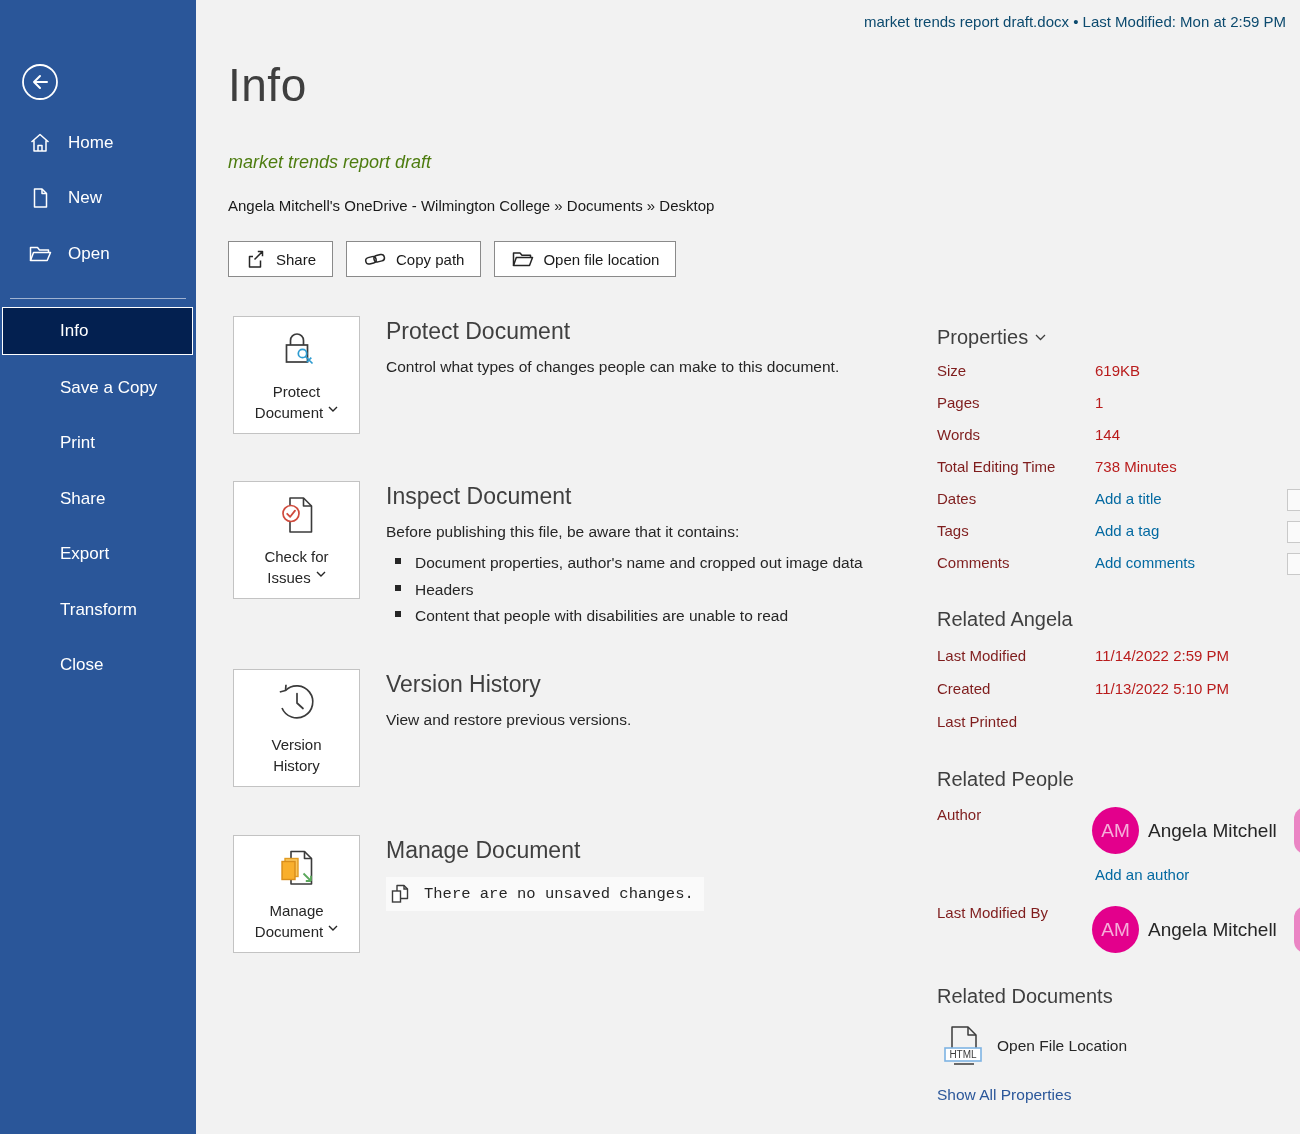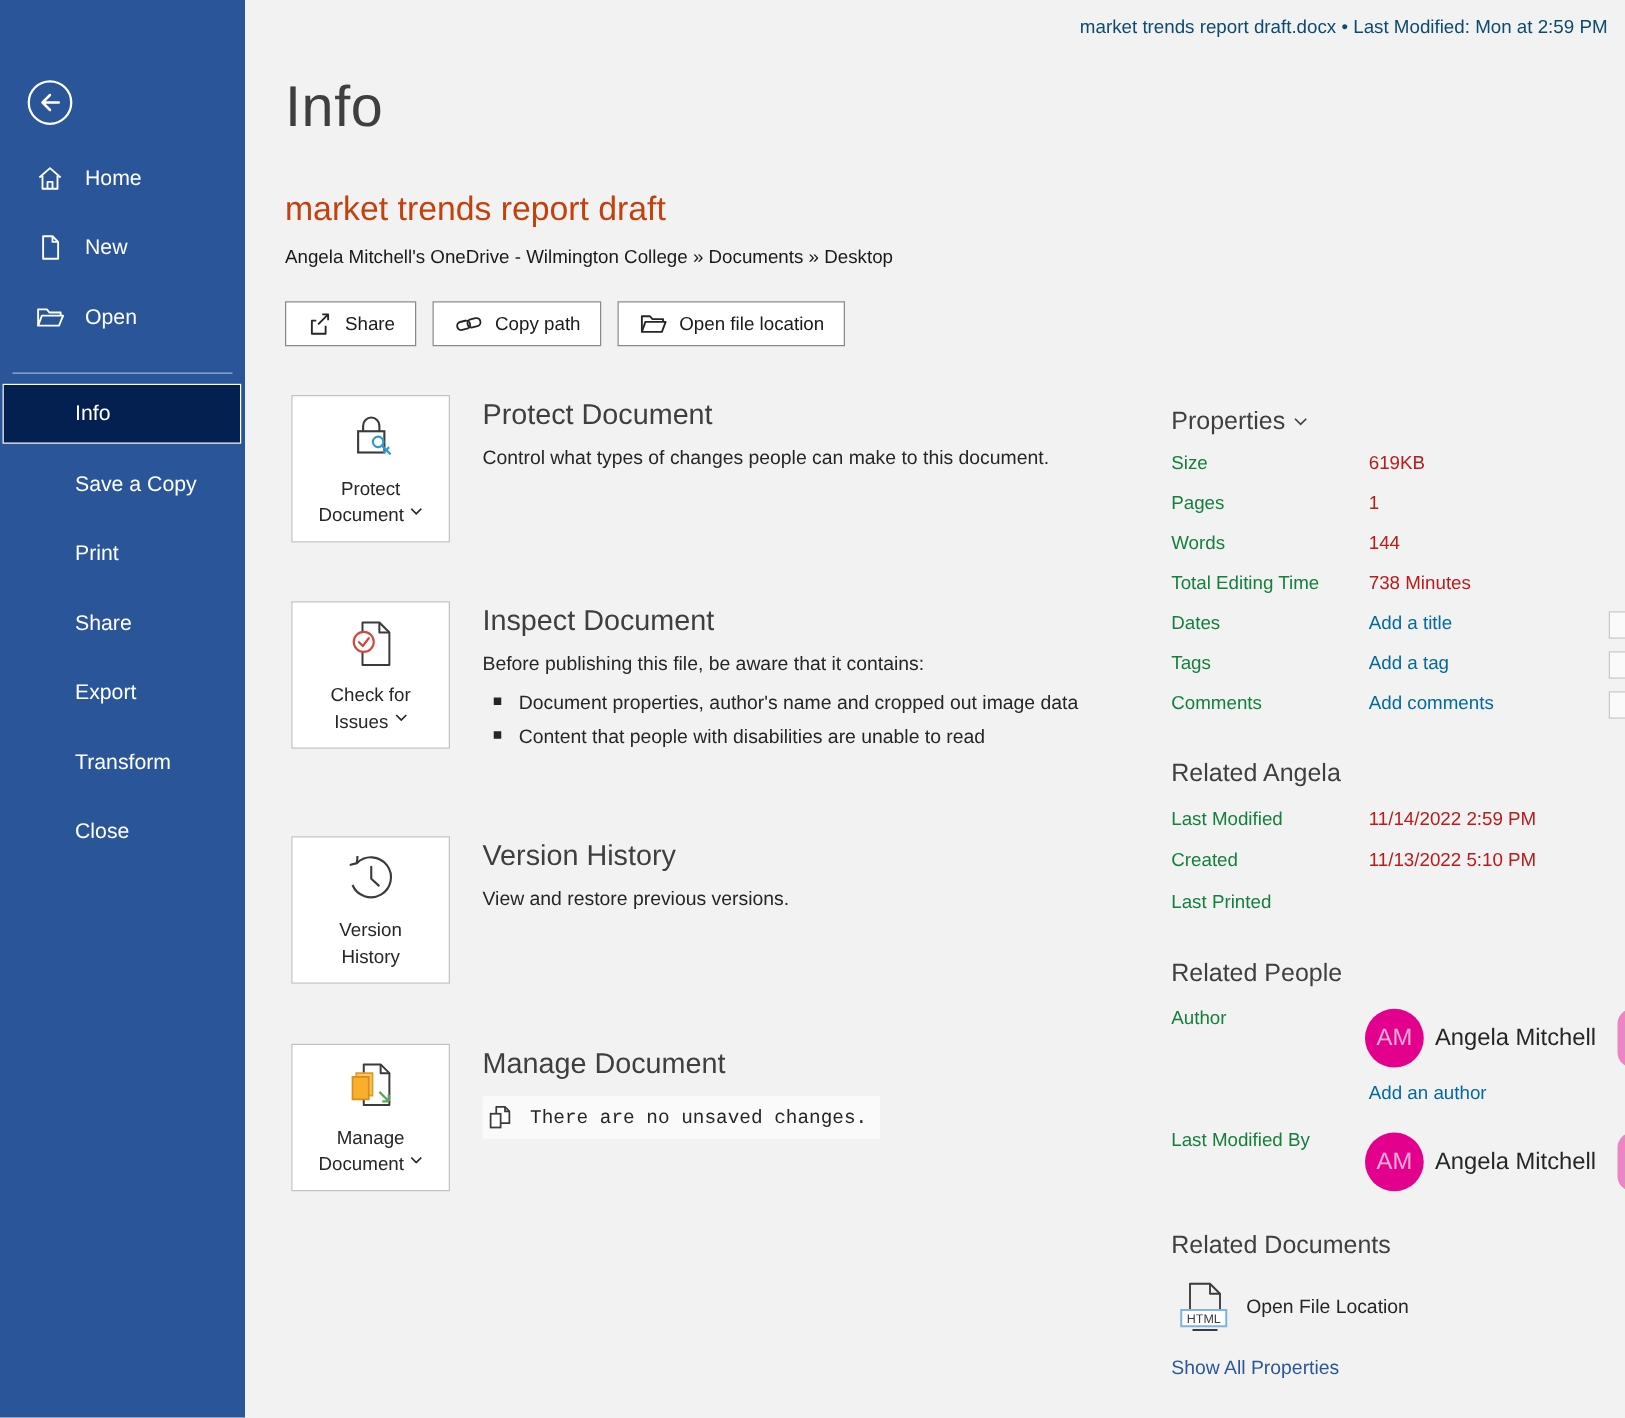--- a/index.html
+++ b/index.html
@@ -17,40 +17,40 @@
   .sti-0 { top:126px; } .sti-1 { top:181px; } .sti-2 { top:237px; }
   .side-divider { position:absolute; left:10px; top:298px; width:176px; height:1px; background:rgba(255,255,255,.55); }
   .side-menu-item { position:absolute; left:0; width:196px; height:34px; display:flex; align-items:center; padding-left:60px; font-size:17px; cursor:pointer; }
   .smi-sel { left:2px; top:307px; width:191px; height:48px; background:#032050; border:1.5px solid #fff; padding-left:57px; }
   .smi-1 { top:371px; } .smi-2 { top:426px; } .smi-3 { top:482px; }
   .smi-4 { top:537px; } .smi-5 { top:593px; } .smi-6 { top:648px; }
   
   .main { position:absolute; left:196px; top:0; width:1104px; height:1134px; overflow:hidden; }
   .header-right { position:absolute; top:13px; right:14px; font-size:15px; color:#0c4a6e; }
   .page-title { position:absolute; left:32px; top:58px; font-size:46px; font-weight:200; color:#3f3f3f; letter-spacing:.5px; }
-  .doc-title  { position:absolute; left:32px; top:152px; font-size:27px; font-weight:400; color:#c2410c; }
+  .doc-title  { position:absolute; left:32px; top:152px; font-size:18px; font-weight:400; color:#4d7c0f;font-style:italic; }
   .breadcrumb { position:absolute; left:32px; top:197px; font-size:15px; color:#1a1a1a; }
   .actions { position:absolute; left:32px; top:241px; display:flex; gap:13px; }
   .action-btn { height:36px; background:#fff; border:1px solid #8a8a8a; display:inline-flex; align-items:center; gap:9px; padding:0 16px; font-size:15px; color:#1a1a1a; cursor:pointer; }
   
   .section { position:absolute; left:37px; display:flex; }
   .sec-protect { top:316px; } .sec-inspect { top:481px; } .sec-version { top:669px; } .sec-manage { top:835px; }
   .tile { width:127px; height:118px; background:#fff; border:1px solid #c3c3c3; display:flex; flex-direction:column; align-items:center; justify-content:center; font-size:15px; color:#262626; cursor:pointer; text-align:center; }
   .tile svg { margin-bottom:8px; }
   .tile-line { line-height:21px; display:flex; align-items:center; gap:5px; }
   .sec-text { margin-left:26px; padding-top:2px; max-width:560px; }
   .sec-text h2 { font-size:23px; font-weight:300; color:#3f3f3f; margin-bottom:13px; }
   .sec-text p { font-size:15.5px; color:#262626; }
   .bullets { margin-top:9px; }
   .bullet-row { display:flex; align-items:baseline; font-size:15.5px; line-height:26.5px; }
   .sq { width:6px; height:6px; background:#262626; flex:0 0 6px; margin:0 14px 0 9px; position:relative; top:-2px; align-self:center; }
   .status-row { display:flex; align-items:center; gap:12px; margin-top:6px; background:rgba(255,255,255,.6); padding:5px 10px 5px 2px; width:fit-content; font-size:15.5px;font-family:Liberation Mono, monospace; }
   
   .rc-head { position:absolute; font-size:20px; font-weight:300; color:#3f3f3f; display:flex; align-items:center; gap:7px; }
-  .rc-label { position:absolute; left:741px; font-size:15px; color:#15803d; }
+  .rc-label { position:absolute; left:741px; font-size:15px; color:#7f1d1d; }
   .rc-value { position:absolute; left:899px; font-size:15px; color:#b91c1c; }
   .ph { color:#0369a1; cursor:pointer; }
   .avatar { position:absolute; left:896px; width:47px; height:47px; border-radius:50%; background:#e3008c; color:rgba(255,255,255,.68); font-size:19px; display:flex; align-items:center; justify-content:center; cursor:pointer; }
   .person-name { position:absolute; left:952px; font-size:19px; color:#262626; cursor:pointer; }
   .link { color:#2b579a; cursor:pointer; }
   .ofl-row { position:absolute; left:745px; top:1024px; display:flex; align-items:center; gap:12px; cursor:pointer; }
   .ofl-label { font-size:15.5px; color:#262626; }
   .show-all { position:absolute; left:741px; top:1086px; font-size:15.5px; }
   
   .edge-box { position:absolute; width:22px; height:22px; background:#fafafa; border:1px solid #c9c9c9; }
@@ -208,20 +208,24 @@
         </span>
       </span>
     </div>
     <div class="sec-text">
       <h2>Inspect Document</h2>
       <p>Before publishing this file, be aware that it contains:</p>
       <div class="bullets">
         <div class="bullet-row">
           <span class="sq"></span>
           <span>Document properties, author's name and cropped out image data</span>
+        </div>
+        <div class="bullet-row">
+          <span class="sq"></span>
+          <span>Headers</span>
         </div>
         <div class="bullet-row">
           <span class="sq"></span>
           <span>Content that people with disabilities are unable to read</span>
         </div>
       </div>
     </div>
   </div>
 
   <div class="section sec-version">

